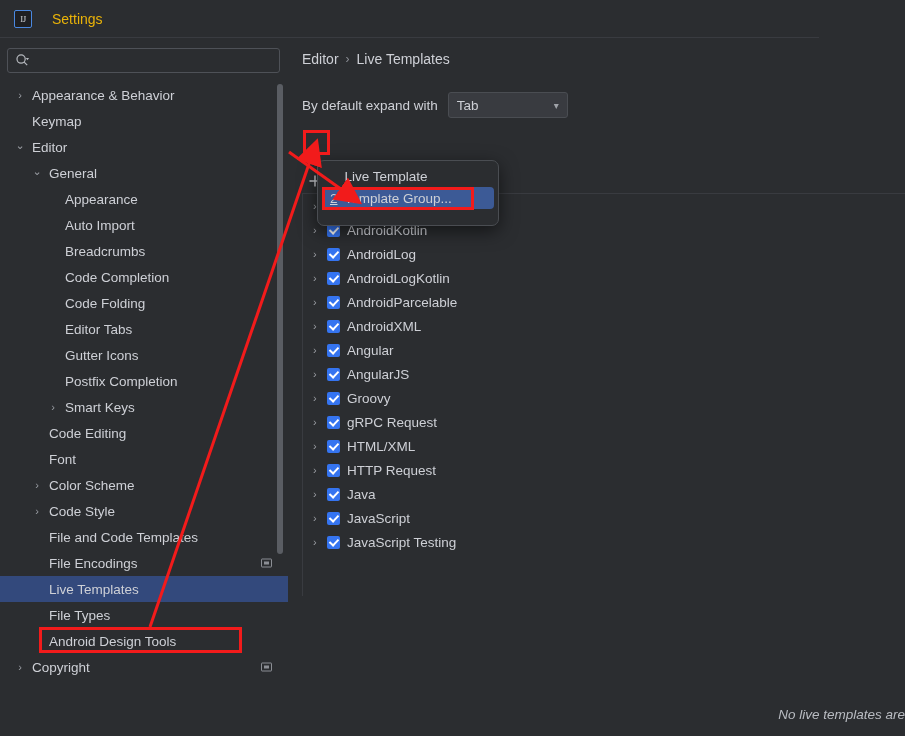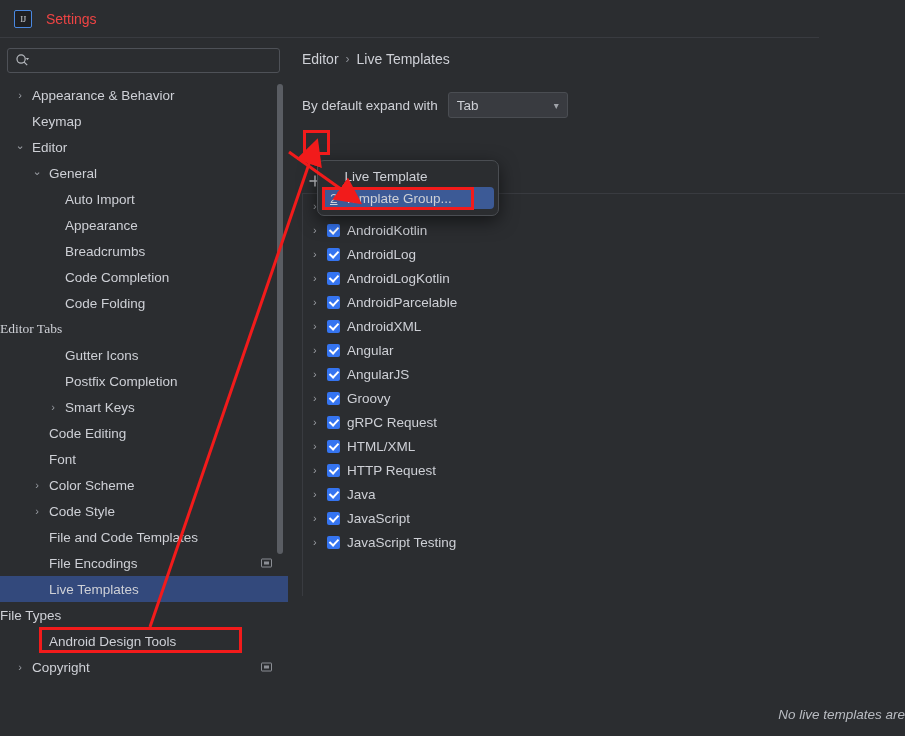--- a/index.html
+++ b/index.html
@@ -20,21 +20,21 @@
   }
   .ij-logo {
     width: 18px; height: 18px; margin-left: 14px;
     border: 1.6px solid #4a88e0; border-radius: 2px;
     background: #1e1f22;
     display: flex; align-items: center; justify-content: center;
     font-size: 9px; color: #cdd0d4; letter-spacing: -0.5px;
     font-family: "Liberation Serif", serif;
   }
   .title-text {
-    margin-left: 14px; font-size: 14px; color: #ef4444;
+    margin-left: 20px; font-size: 14px; color: #eab308;
   }
 
   
   .sidebar {
     position: absolute; left: 0; top: 38px; width: 288px; height: 698px;
     background: #2b2d30;
   }
   .search-wrap {
     position: absolute; left: 7px; top: 10px; width: 273px; height: 25px;
     background: #2b2d30;
@@ -132,21 +132,21 @@
     margin-right: 7px; position: relative; flex: 0 0 auto;
   }
   .cbox::after {
     content: ''; position: absolute; left: 4px; top: 1px;
     width: 4px; height: 7px; border: solid #fff;
     border-width: 0 2px 2px 0; transform: rotate(43deg);
   }
 
   
   .popup {
-    position: absolute; left: 317px; top: 160px; width: 182px; height: 56px;
+    position: absolute; left: 317px; top: 160px; width: 182px; height: 66px;
     background: #2b2d30; border: 1px solid #4a4d52; border-radius: 7px;
     box-shadow: 0 5px 18px rgba(0,0,0,.55);
     padding: 4px 0; z-index: 40;
   }
   .popup-item {
     height: 22px; display: flex; align-items: center;
     font-size: 13.5px; color: #ced0d6;
     margin: 0 4px; padding-left: 8px; border-radius: 4px;
   }
   .popup-item.highlight { background: #3c5a96; }
@@ -197,36 +197,36 @@
         </div>
         <div class="tree-row">
           <span class="arrow" style="left: 14px; margin-top: -4px;">⌄</span>
           <span class="tree-label" style="margin-left: 32px;">Editor</span>
         </div>
         <div class="tree-row">
           <span class="arrow" style="left: 31px; margin-top: -4px;">⌄</span>
           <span class="tree-label" style="margin-left: 49px;">General</span>
         </div>
         <div class="tree-row">
+          <span class="tree-label" style="margin-left: 65px;">Appearance</span>
+        </div>
+        <div class="tree-row">
           <span class="tree-label" style="margin-left: 65px;">Auto Import</span>
         </div>
         <div class="tree-row">
-          <span class="tree-label" style="margin-left: 65px;">Appearance</span>
-        </div>
-        <div class="tree-row">
           <span class="tree-label" style="margin-left: 65px;">Breadcrumbs</span>
         </div>
         <div class="tree-row">
           <span class="tree-label" style="margin-left: 65px;">Code Completion</span>
         </div>
         <div class="tree-row">
           <span class="tree-label" style="margin-left: 65px;">Code Folding</span>
         </div>
         <div class="tree-row">
-          <span class="tree-label" style=" font-family: Liberation Serif, serif;">Editor Tabs</span>
+          <span class="tree-label" style="margin-left: 65px;">Editor Tabs</span>
         </div>
         <div class="tree-row">
           <span class="tree-label" style="margin-left: 65px;">Gutter Icons</span>
         </div>
         <div class="tree-row">
           <span class="tree-label" style="margin-left: 65px;">Postfix Completion</span>
         </div>
         <div class="tree-row">
           <span class="arrow" style="left: 47px;">›</span>
           <span class="tree-label" style="margin-left: 65px;">Smart Keys</span>
@@ -249,21 +249,21 @@
           <span class="tree-label" style="margin-left: 49px;">File and Code Templates</span>
         </div>
         <div class="tree-row">
           <span class="tree-label" style="margin-left: 49px;">File Encodings</span>
           <span class="scope-icon"></span>
         </div>
         <div class="tree-row selected">
           <span class="tree-label" style="margin-left: 49px;">Live Templates</span>
         </div>
         <div class="tree-row">
-          <span class="tree-label" style="">File Types</span>
+          <span class="tree-label" style="margin-left: 49px;">File Types</span>
         </div>
         <div class="tree-row">
           <span class="tree-label" style="margin-left: 49px;">Android Design Tools</span>
         </div>
         <div class="tree-row">
           <span class="arrow" style="left: 14px;">›</span>
           <span class="tree-label" style="margin-left: 32px;">Copyright</span>
           <span class="scope-icon"></span>
         </div>
       </div>

